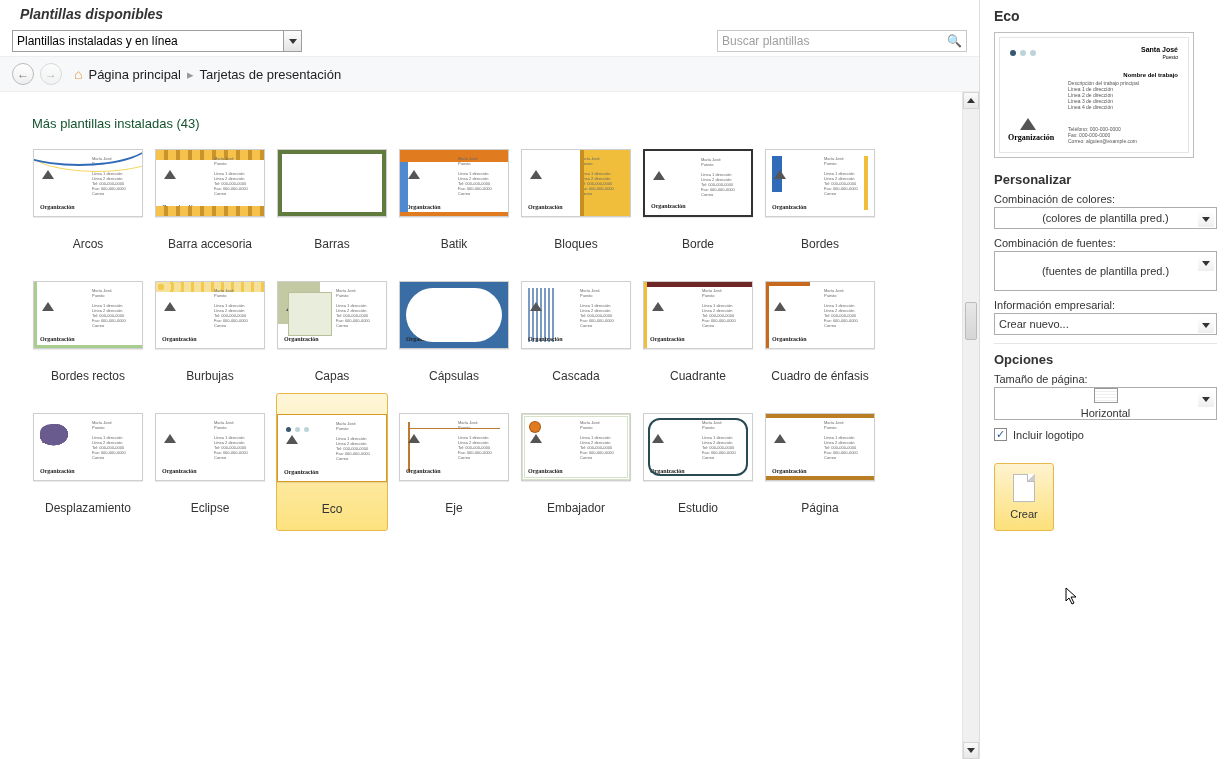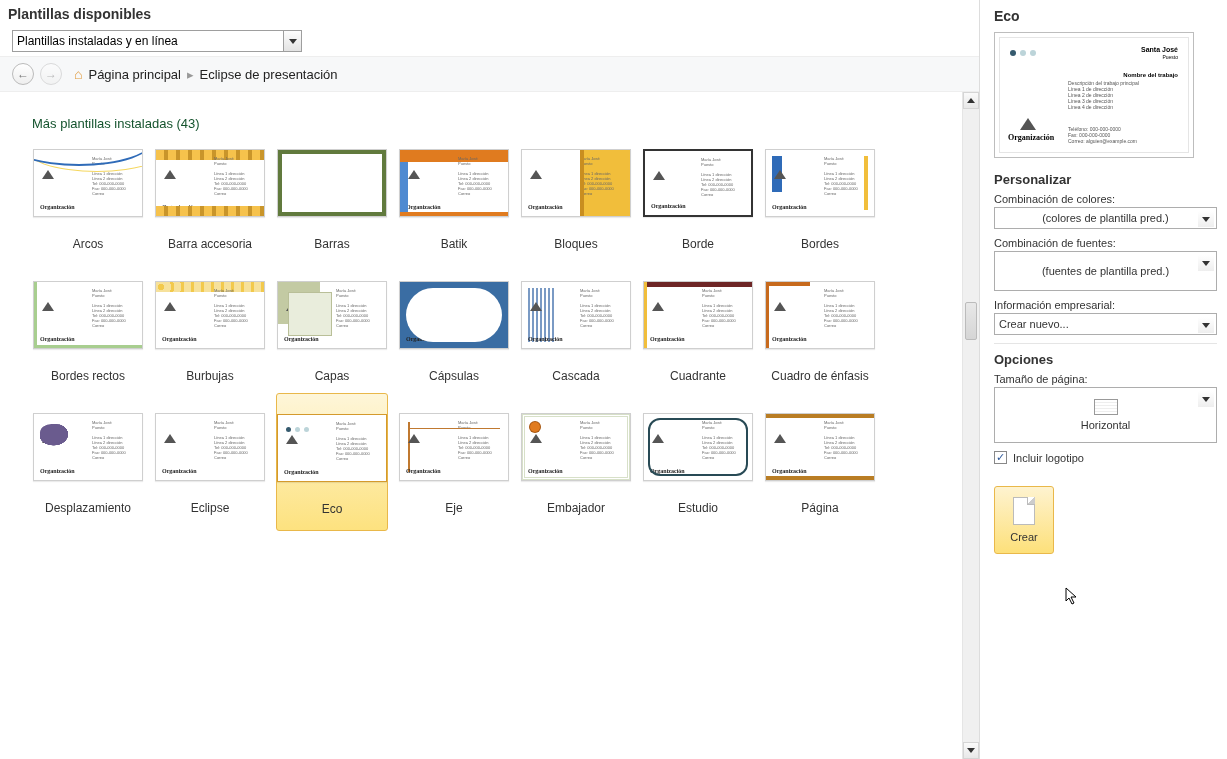--- a/index.html
+++ b/index.html
@@ -1,20 +1,20 @@
 <!DOCTYPE html>
 <html><head>
 <meta charset="utf-8">
 <style>
   * { box-sizing: border-box; margin: 0; padding: 0; font-family: "Segoe UI", Tahoma, Arial, sans-serif; }
   body { width: 1227px; height: 759px; background: #fff; font-size: 12px; color: #000; position: relative; overflow: hidden; }
   .main { display: flex; width: 100%; height: 100%; }
   .left { flex: 0 0 980px; display: flex; flex-direction: column; border-right: 1px solid #ddd; }
   .right { flex: 1; padding: 8px 10px 0 14px; background: #fff; }
-  .header { padding: 6px 12px 4px 8px; }
+  .header { padding: 6px 12px 4px 20px; font-style: italic; }
   .header-title { font-size: 14px; font-weight: bold; color: #333; }
   .controls-row { display: flex; align-items: center; padding: 4px 12px 4px 12px; gap: 17px; }
   .combo { width: 290px; height: 22px; border: 1px solid #9e9e9e; background: #fff; position: relative; display: flex; align-items: center; padding-left: 4px; font-size: 12px; }
   .combo-btn { position: absolute; right: 0; top: 0; bottom: 0; width: 18px; background: linear-gradient(#fdfdfd,#e3e3e3); border-left: 1px solid #9e9e9e; display: flex; align-items: center; justify-content: center; }
   .tri-down { width: 0; height: 0; border-left: 4px solid transparent; border-right: 4px solid transparent; border-top: 5px solid #333; }
   .search-box { margin-left: auto; width: 250px; height: 22px; border: 1px solid #c8c8c8; display: flex; align-items: center; padding: 0 4px; color: #999; }
   .search-box input { border: none; outline: none; flex: 1; font-size: 12px; color: #333; }
   .search-box input::placeholder { color: #9e9e9e; }
   .search-icon { color: #5a7fa3; font-weight: bold; padding-left: 4px; }
   .nav-row { display: flex; align-items: center; padding: 6px 12px; gap: 6px; background: #f7f8f9; border-top: 1px solid #eee; border-bottom: 1px solid #eee; }
@@ -49,21 +49,21 @@
   
   .right h3 { font-size: 14px; font-weight: bold; color: #333; margin-bottom: 8px; }
   .preview-box { width: 200px; height: 126px; border: 1px solid #bdbdbd; background: #fff; padding: 4px; position: relative; margin-bottom: 14px; }
   .preview-inner { width: 100%; height: 100%; border: 1px solid #e5e5e5; position: relative; }
   .section-head { font-size: 13px; font-weight: bold; color: #333; margin: 6px 0; border-top: 1px solid #e5e5e5; padding-top: 8px; }
   .right .first-head { border-top: none; padding-top: 0; }
   .field-label { font-size: 11px; color: #333; margin-bottom: 2px; }
   .select-ctl { width: 100%; height: 22px; border: 1px solid #adadad; background: #fff; display: flex; align-items: center; justify-content: center; position: relative; margin-bottom: 8px; font-size: 11px; color: #333; }
   .select-ctl .dd { position: absolute; right: 2px; top: 3px; width: 16px; height: 16px; display:flex; align-items:center; justify-content:center; background: linear-gradient(#fff,#eee); border:0; }
   .select-ctl.left-align { justify-content: flex-start; padding-left: 4px; align-items: center; }
-  .select-ctl.taller { height: 56px; flex-direction: column; justify-content: center; gap: 4px; }
+  .select-ctl.taller { height: 33px; flex-direction: column; justify-content: center; gap: 4px; }
   .page-icon { width: 24px; height: 16px; border: 1px solid #999; background: #fff; background-image: repeating-linear-gradient(#fff,#fff 2px,#eee 2px,#eee 3px); }
   .chk-row { display: flex; align-items: center; gap: 6px; font-size: 11px; color: #333; margin-top: 2px; }
   .chk { width: 13px; height: 13px; border: 1px solid #888; display: flex; align-items: center; justify-content: center; background: #fff; color: #2b579a; font-size: 11px; line-height: 1; }
   .create-btn { width: 60px; height: 68px; border: 1px solid #e9b84a; background: linear-gradient(#fef3d0,#fde07a); border-radius: 3px; display: flex; flex-direction: column; align-items: center; justify-content: center; gap: 6px; margin-top: 22px; margin-left: 0; font-size: 11px; color: #333; }
   .doc-icon { width: 22px; height: 28px; background: #fff; border: 1px solid #bbb; position: relative; }
   .doc-icon::after { content: ''; position: absolute; right: -1px; top: -1px; width: 7px; height: 7px; background: linear-gradient(135deg,#fff 49%,#ccc 50%); border-left: 1px solid #bbb; border-bottom: 1px solid #bbb; }
   .cursor { position: absolute; right: 148px; bottom: 154px; width: 14px; height: 18px; pointer-events: none; }
   .cursor svg { width: 14px; height: 18px; }
 
   
@@ -121,29 +121,33 @@
     <div class="header">
       <div class="header-title">Plantillas disponibles</div>
     </div>
     <div class="controls-row">
       <div class="combo">
         <span>Plantillas instaladas y en línea</span>
         <div class="combo-btn">
             <div class="tri-down"></div>
           </div>
       </div>
+      <div class="search-box">
+        <input type="text" placeholder="Buscar plantillas" style="">
+        <span class="search-icon">🔍</span>
+      </div>
     </div>
     <div class="nav-row">
       <div class="circle-btn">←</div>
       <div class="circle-btn" style="opacity:.5">→</div>
       <span class="home-icon">⌂</span>
       <div class="breadcrumb">
         <span>Página principal</span>
         <span class="sep">▸</span>
-        <span>Eclipse de presentación</span>
+        <span>Tarjetas de presentación</span>
       </div>
     </div>
 
     <div class="gallery-wrap">
       <div class="gallery">
 
 
         <div class="section-title">Más plantillas instaladas (43)</div>
 
         <div class="grid" id="grid">

